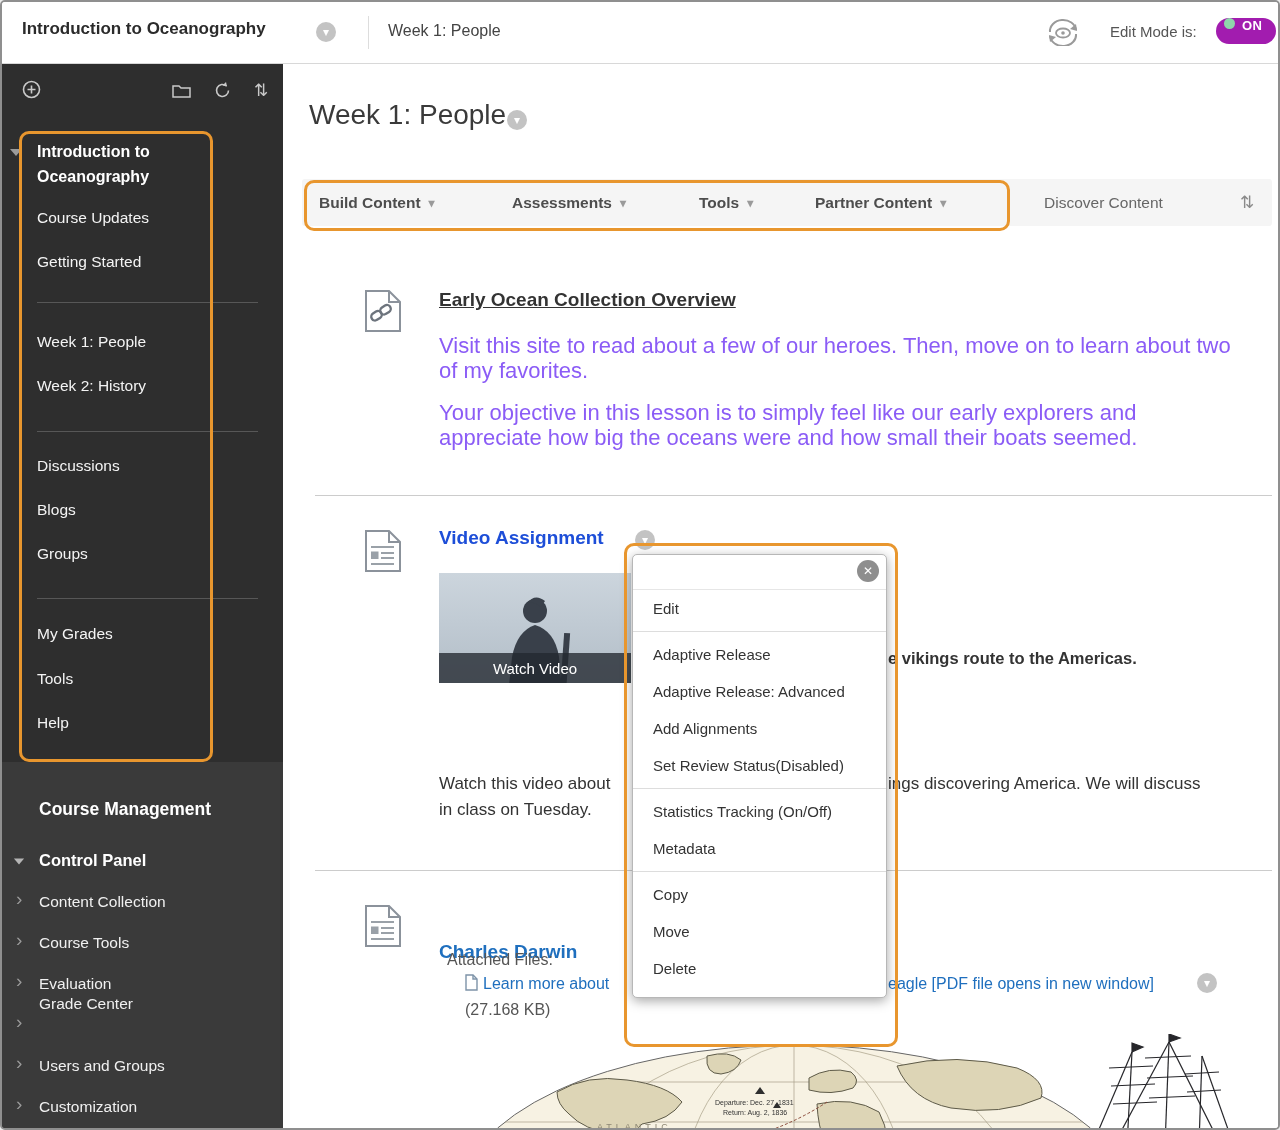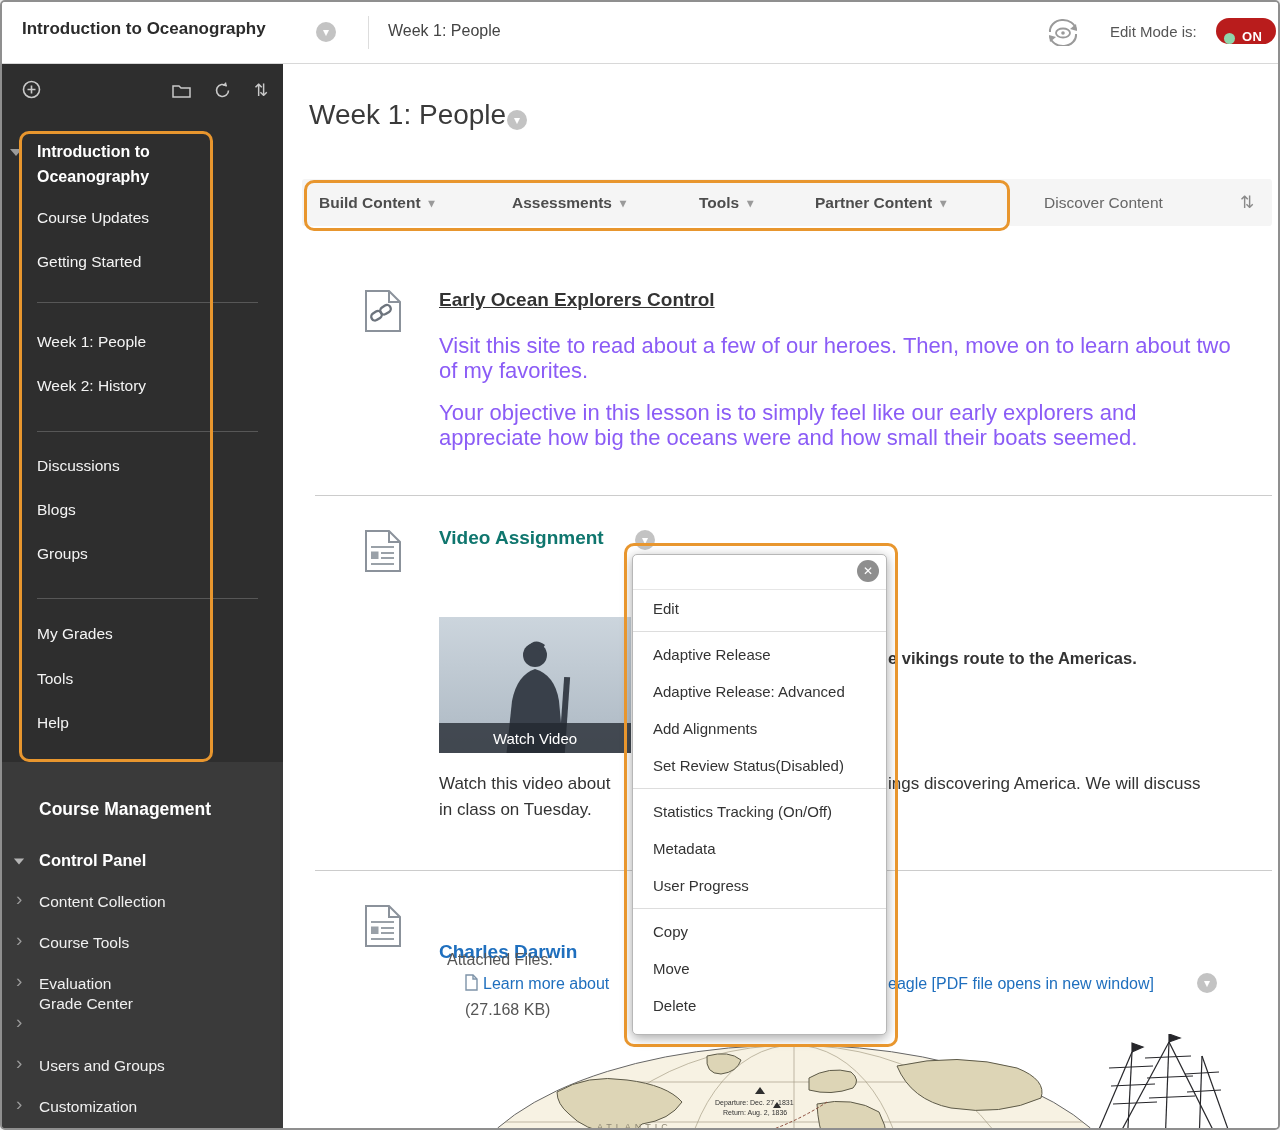--- a/index.html
+++ b/index.html
@@ -6,22 +6,22 @@
   #app{position:relative;width:1280px;height:1130px;box-sizing:border-box;background:#fff;
        border:2px solid #8f8f8f;border-radius:5px;overflow:hidden;
        font-family:"Liberation Sans",sans-serif;color:#333;}
   .abs{position:absolute;}
   
   #header{position:absolute;left:0;top:0;width:1276px;height:61px;background:#fff;border-bottom:1px solid #d8d8d8;z-index:20;}
   .course-title{left:20px;top:17px;font-size:17px;font-weight:bold;color:#2b2b2b;white-space:nowrap;}
   .crumb-divider{left:366px;top:14px;width:1px;height:33px;background:#ddd;}
   .breadcrumb{left:386px;top:20px;font-size:16px;color:#444;white-space:nowrap;}
   .edit-label{left:1108px;top:21px;font-size:15px;color:#555;}
-  .edit-pill{left:1214px;top:16px;width:60px;height:26px;border-radius:14px;background:#b91c1c;
-             display:flex;align-items:flex-end;gap:7px;padding-left:8px;box-sizing:border-box;cursor:pointer;}
+  .edit-pill{left:1214px;top:16px;width:60px;height:26px;border-radius:14px;background:#a21caf;
+             display:flex;align-items:flex-start;gap:7px;padding-left:8px;box-sizing:border-box;cursor:pointer;}
   .edit-pill .dot{width:11px;height:11px;border-radius:50%;background:#8fd6ab;}
   .edit-pill .on-text{color:#fff;font-weight:bold;font-size:13px;letter-spacing:.5px;}
   
   .circle-chev{width:20px;height:20px;border-radius:50%;background:#c3c3c3;display:flex;align-items:center;justify-content:center;
                color:#fff;font-size:12px;line-height:1;cursor:pointer;}
   
   #sidebar{position:absolute;left:0;top:61px;width:281px;height:1069px;background:#2e2e2e;z-index:10;}
   #mgmt-bg{position:absolute;left:0;top:699px;width:281px;height:370px;background:#3a3a3a;}
   .side-icon{position:absolute;cursor:pointer;}
   .tri-down{width:0;height:0;border-left:6px solid transparent;border-right:6px solid transparent;border-top:7px solid #9b9b9b;}
@@ -41,29 +41,29 @@
   .title-chev{position:absolute;left:224px;top:47px;}
   #action-bar{position:absolute;left:19px;top:116px;width:970px;height:47px;background:#f5f5f5;border-radius:3px;}
   .ab-btn{position:absolute;top:0;height:47px;display:flex;align-items:center;gap:8px;cursor:pointer;
           font-size:15.5px;font-weight:bold;color:#4d4d4d;}
   .ab-caret{color:#9a9a9a;font-size:12px;}
   .ab-discover{position:absolute;top:0;height:47px;display:flex;align-items:center;font-size:15.5px;color:#666;cursor:pointer;}
   .ab-sort{position:absolute;top:0;left:938px;height:47px;display:flex;align-items:center;color:#8a8a8a;font-size:17px;cursor:pointer;}
   .item-divider{position:absolute;left:32px;width:957px;height:1px;background:#ccc;}
   .doc-icon{position:absolute;}
   .content-title-dark{position:absolute;font-size:19px;font-weight:bold;color:#333;text-decoration:underline;cursor:pointer;white-space:nowrap;}
-  .content-title-plain{position:absolute;font-size:19px;font-weight:bold;color:#0f766e;cursor:pointer;white-space:nowrap;}
+  .content-title-plain{position:absolute;font-size:19px;font-weight:bold;color:#1d4ed8;cursor:pointer;white-space:nowrap;}
   .content-title-link{position:absolute;font-size:19px;font-weight:bold;color:#1f6fbe;cursor:pointer;white-space:nowrap;}
   .body-text{position:absolute;font-size:22px;color:#8b5cf6;line-height:25px;}
   .frag{position:absolute;font-size:17px;color:#333;white-space:nowrap;}
   .frag-clip{overflow:hidden;}
   .bold-frag{position:absolute;font-size:16.5px;font-weight:bold;color:#333;white-space:nowrap;}
   .link-text{position:absolute;font-size:16px;color:#1f6fbe;white-space:nowrap;cursor:pointer;}
   .small-label{position:absolute;font-size:16px;color:#555;white-space:nowrap;}
-  #video-thumb{position:absolute;left:156px;top:554px;width:192px;height:136px;cursor:pointer;overflow:hidden;}
+  #video-thumb{position:absolute;left:156px;top:510px;width:192px;height:110px;cursor:pointer;overflow:hidden;}
   #video-caption{position:absolute;left:0;bottom:0;width:100%;height:30px;background:rgba(35,40,48,.78);
                  color:#fff;font-size:15px;display:flex;align-items:center;justify-content:center;}
   
   #context-menu{position:absolute;left:630px;top:552px;width:253px;background:#fff;border:1px solid #b7b7b7;
                 border-radius:5px;box-shadow:0 3px 12px rgba(0,0,0,.35);z-index:40;padding-bottom:10px;}
   .menu-header{height:34px;border-bottom:1px solid #e6e6e6;position:relative;}
   .menu-close{position:absolute;top:5px;right:7px;width:22px;height:22px;border-radius:50%;background:#8e8e8e;
               color:#fff;font-size:12px;display:flex;align-items:center;justify-content:center;cursor:pointer;}
   .menu-item{height:37px;line-height:37px;padding-left:20px;font-size:15px;color:#333;cursor:pointer;white-space:nowrap;}
   .menu-sep{height:1px;background:#ddd;margin:4px 0;}
@@ -189,21 +189,21 @@
     <div class="doc-icon" style="left:80px;top:226px;">
       <svg width="40" height="44" viewBox="0 0 40 44">
         <path d="M3 2 h23 l11 11 v29 H3 z" fill="#fff" stroke="#8b929b" stroke-width="2"></path>
         <path d="M26 2 v11 h11" fill="none" stroke="#8b929b" stroke-width="2"></path>
         <g stroke="#6d747d" stroke-width="2.4" fill="none">
           <rect x="8" y="23" width="11" height="7.5" rx="3.7" transform="rotate(-33 13.5 26.7)"></rect>
           <rect x="17" y="17" width="11" height="7.5" rx="3.7" transform="rotate(-33 22.5 20.7)"></rect>
         </g>
       </svg>
     </div>
-    <div class="content-title-dark" style="left:156px;top:226px;">Early Ocean Explorers Control</div>
+    <div class="content-title-dark" style="left:156px;top:226px;">Early Ocean Collection Overview</div>
     <div class="body-text" style="left:156px;top:270px;width:800px;">Visit this site to read about a few of our heroes. Then, move on to learn about two of my favorites.</div>
     <div class="body-text" style="left:156px;top:337px;width:800px;">Your objective in this lesson is to simply feel like our early explorers and appreciate how big the oceans were and how small their boats seemed.</div>
 
     <div class="item-divider" style="top:432px;"></div>
 
     <div class="doc-icon" style="left:80px;top:466px;">
       <svg width="40" height="44" viewBox="0 0 40 44">
         <path d="M3 2 h23 l11 11 v29 H3 z" fill="#fff" stroke="#8b929b" stroke-width="2"></path>
         <path d="M26 2 v11 h11" fill="none" stroke="#8b929b" stroke-width="2"></path>
         <g stroke="#9aa1a8" stroke-width="2">
@@ -342,21 +342,20 @@
     </div>
     <div class="menu-item">Edit</div>
     <div class="menu-sep"></div>
     <div class="menu-item">Adaptive Release</div>
     <div class="menu-item">Adaptive Release: Advanced</div>
     <div class="menu-item">Add Alignments</div>
     <div class="menu-item">Set Review Status(Disabled)</div>
     <div class="menu-sep"></div>
     <div class="menu-item">Statistics Tracking (On/Off)</div>
     <div class="menu-item">Metadata</div>
-    <div class="menu-item">User Progress</div>
     <div class="menu-sep"></div>
     <div class="menu-item">Copy</div>
     <div class="menu-item">Move</div>
     <div class="menu-item">Delete</div>
   </div>
 
   <div class="annot" style="left:17px;top:129px;width:188px;height:625px;"></div>
   <div class="annot" style="left:302px;top:178px;width:700px;height:45px;"></div>
   <div class="annot" style="left:622px;top:541px;width:268px;height:498px;"></div>
 

